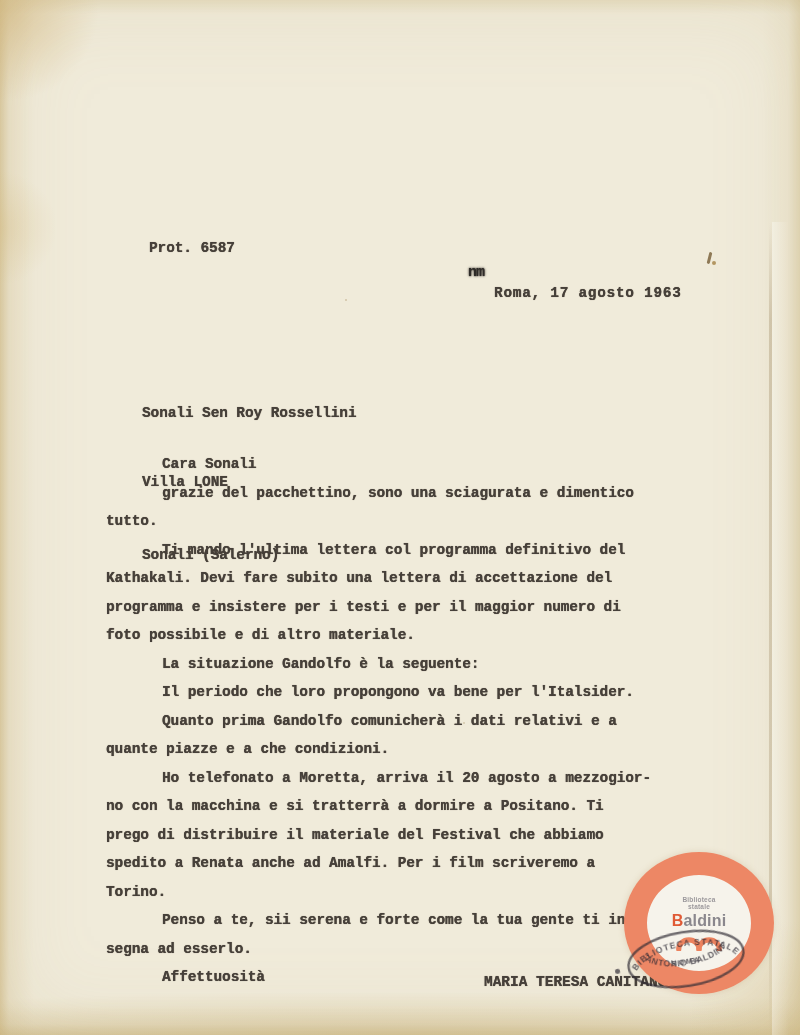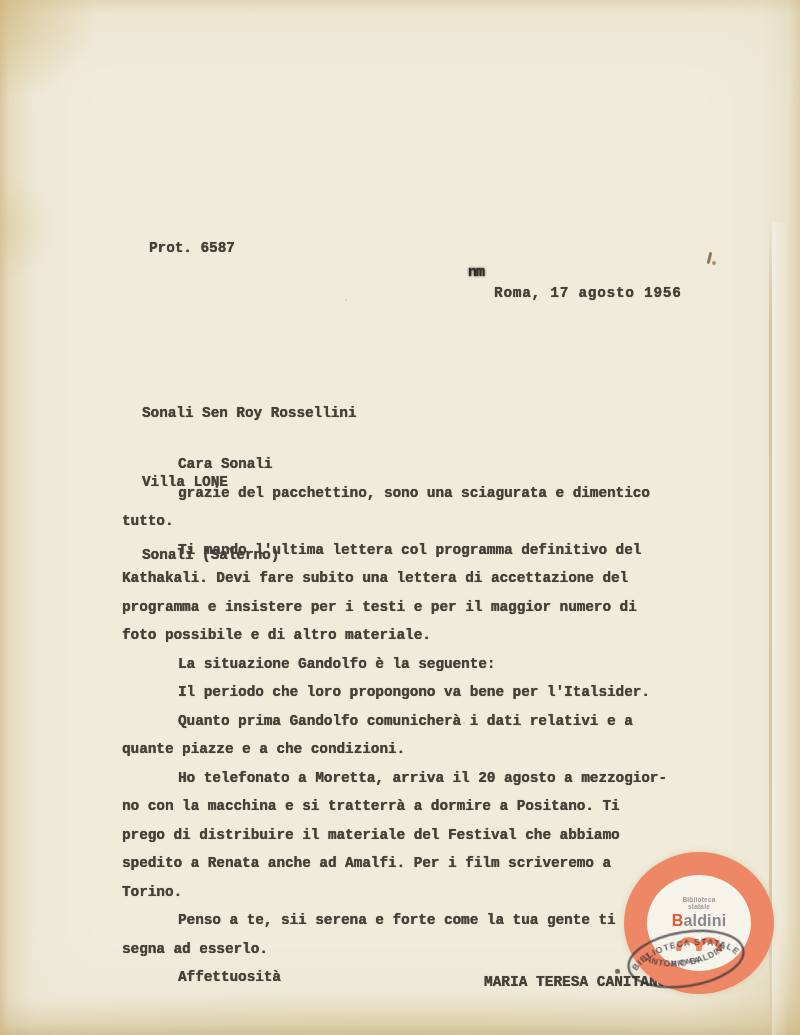--- a/index.html
+++ b/index.html
@@ -56,21 +56,21 @@
     left:468px;top:264px;font-size:15px;letter-spacing:-1px;color:#2e2b28;
     text-shadow:0 0 1.6px rgba(40,35,30,.95),0 0 3px rgba(40,35,30,.6);
     transform:scaleY(.92);
   }
   .pen-tick{
     position:absolute;left:708px;top:252px;width:3px;height:12px;border-radius:2px;
     background:rgba(118,92,52,.8);transform:rotate(14deg);
   }
   .address{left:142px;top:356px;line-height:23px;}
   .address .gap{margin-top:4px;}
-  .body{left:122px;top:450px;line-height:28.5px;}
+  .body{left:106px;top:450px;line-height:28.5px;}
   .body .ind{padding-left:56px;}
   .signature{left:442px;top:974px;letter-spacing:.1px;padding-left:42px;}
   
   .sticker{
     position:absolute;left:624px;top:852px;
     width:104px;height:96px;
     border:23px solid rgba(236,130,94,.95);
     border-radius:50%;
     background:rgba(246,243,235,.97);
     display:flex;flex-direction:column;align-items:center;justify-content:center;
@@ -107,21 +107,21 @@
 
 <div class="scan">
 
   <div class="crease"></div>
   <div class="crease-light"></div>
   <div class="speck"></div>
   <div class="pen-tick"></div>
 
   <div class="typed prot">Prot. 6587</div>
   <div class="typed smudge">nm</div>
-  <div class="typed dateline">Roma, 17 agosto 1956</div>
+  <div class="typed dateline">Roma, 17 agosto 1963</div>
 
   <div class="typed address">
     <div>Sonali Sen Roy Rossellini</div>
     <div>Villa LONE</div>
     <div class="gap">Sonali (Salerno)</div>
   </div>
 
   <div class="typed body" id="letter-body"><div class="ind">Cara Sonali</div><div class="ind">grazie del pacchettino, sono una sciagurata e dimentico</div><div>tutto.</div><div class="ind">Ti mando l'ultima lettera col programma definitivo del</div><div>Kathakali. Devi fare subito una lettera di accettazione del</div><div>programma e insistere per i testi e per il maggior numero di</div><div>foto possibile e di altro materiale.</div><div class="ind">La situazione Gandolfo è la seguente:</div><div class="ind">Il periodo che loro propongono va bene per l'Italsider.</div><div class="ind">Quanto prima Gandolfo comunicherà i dati relativi e a</div><div>quante piazze e a che condizioni.</div><div class="ind">Ho telefonato a Moretta, arriva il 20 agosto a mezzogior-</div><div>no con la macchina e si tratterrà a dormire a Positano. Ti</div><div>prego di distribuire il materiale del Festival che abbiamo</div><div>spedito a Renata anche ad Amalfi. Per i film scriveremo a</div><div>Torino.</div><div class="ind">Penso a te, sii serena e forte come la tua gente ti in-</div><div>segna ad esserlo.</div><div class="ind">Affettuosità</div></div>
 
   <div class="typed signature">MARIA TERESA CANITANO</div>

